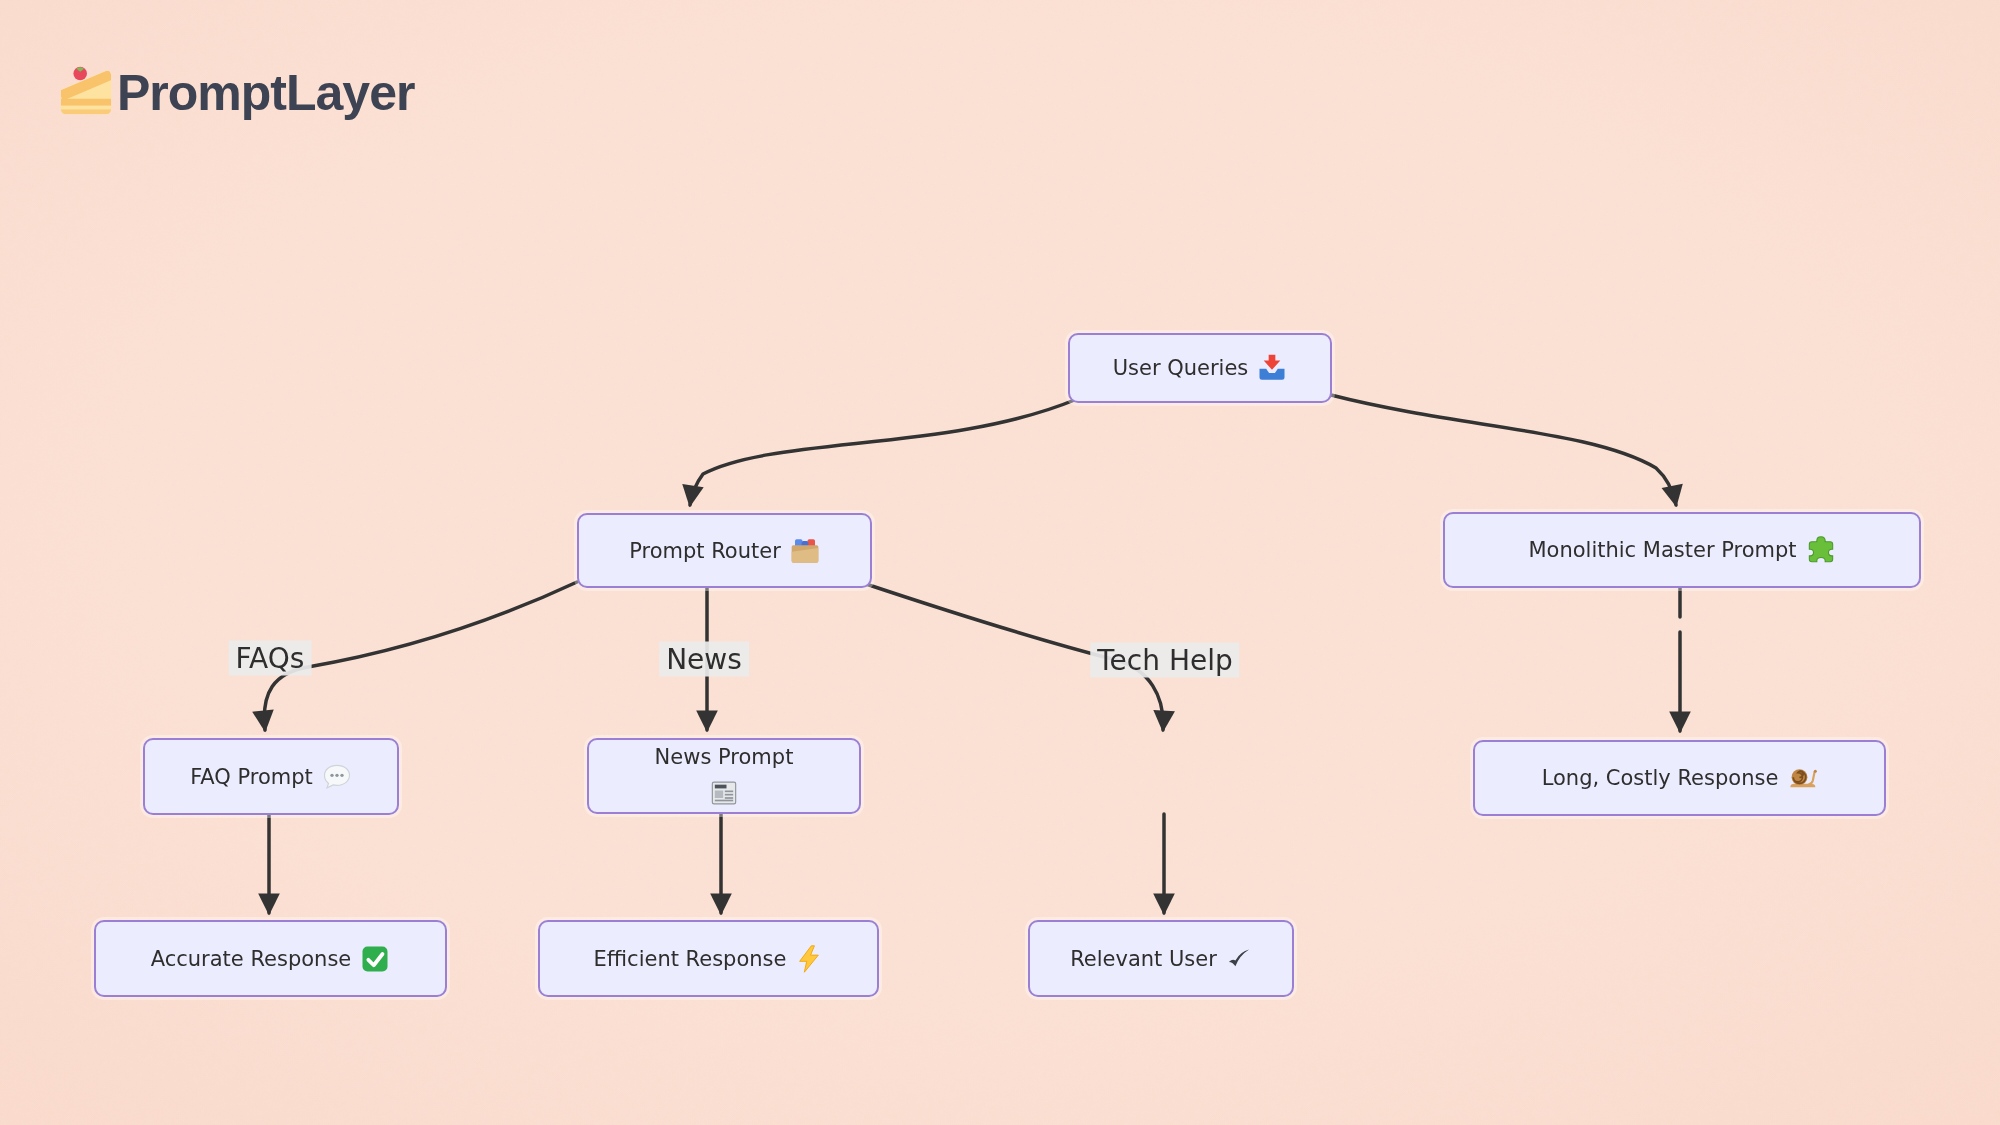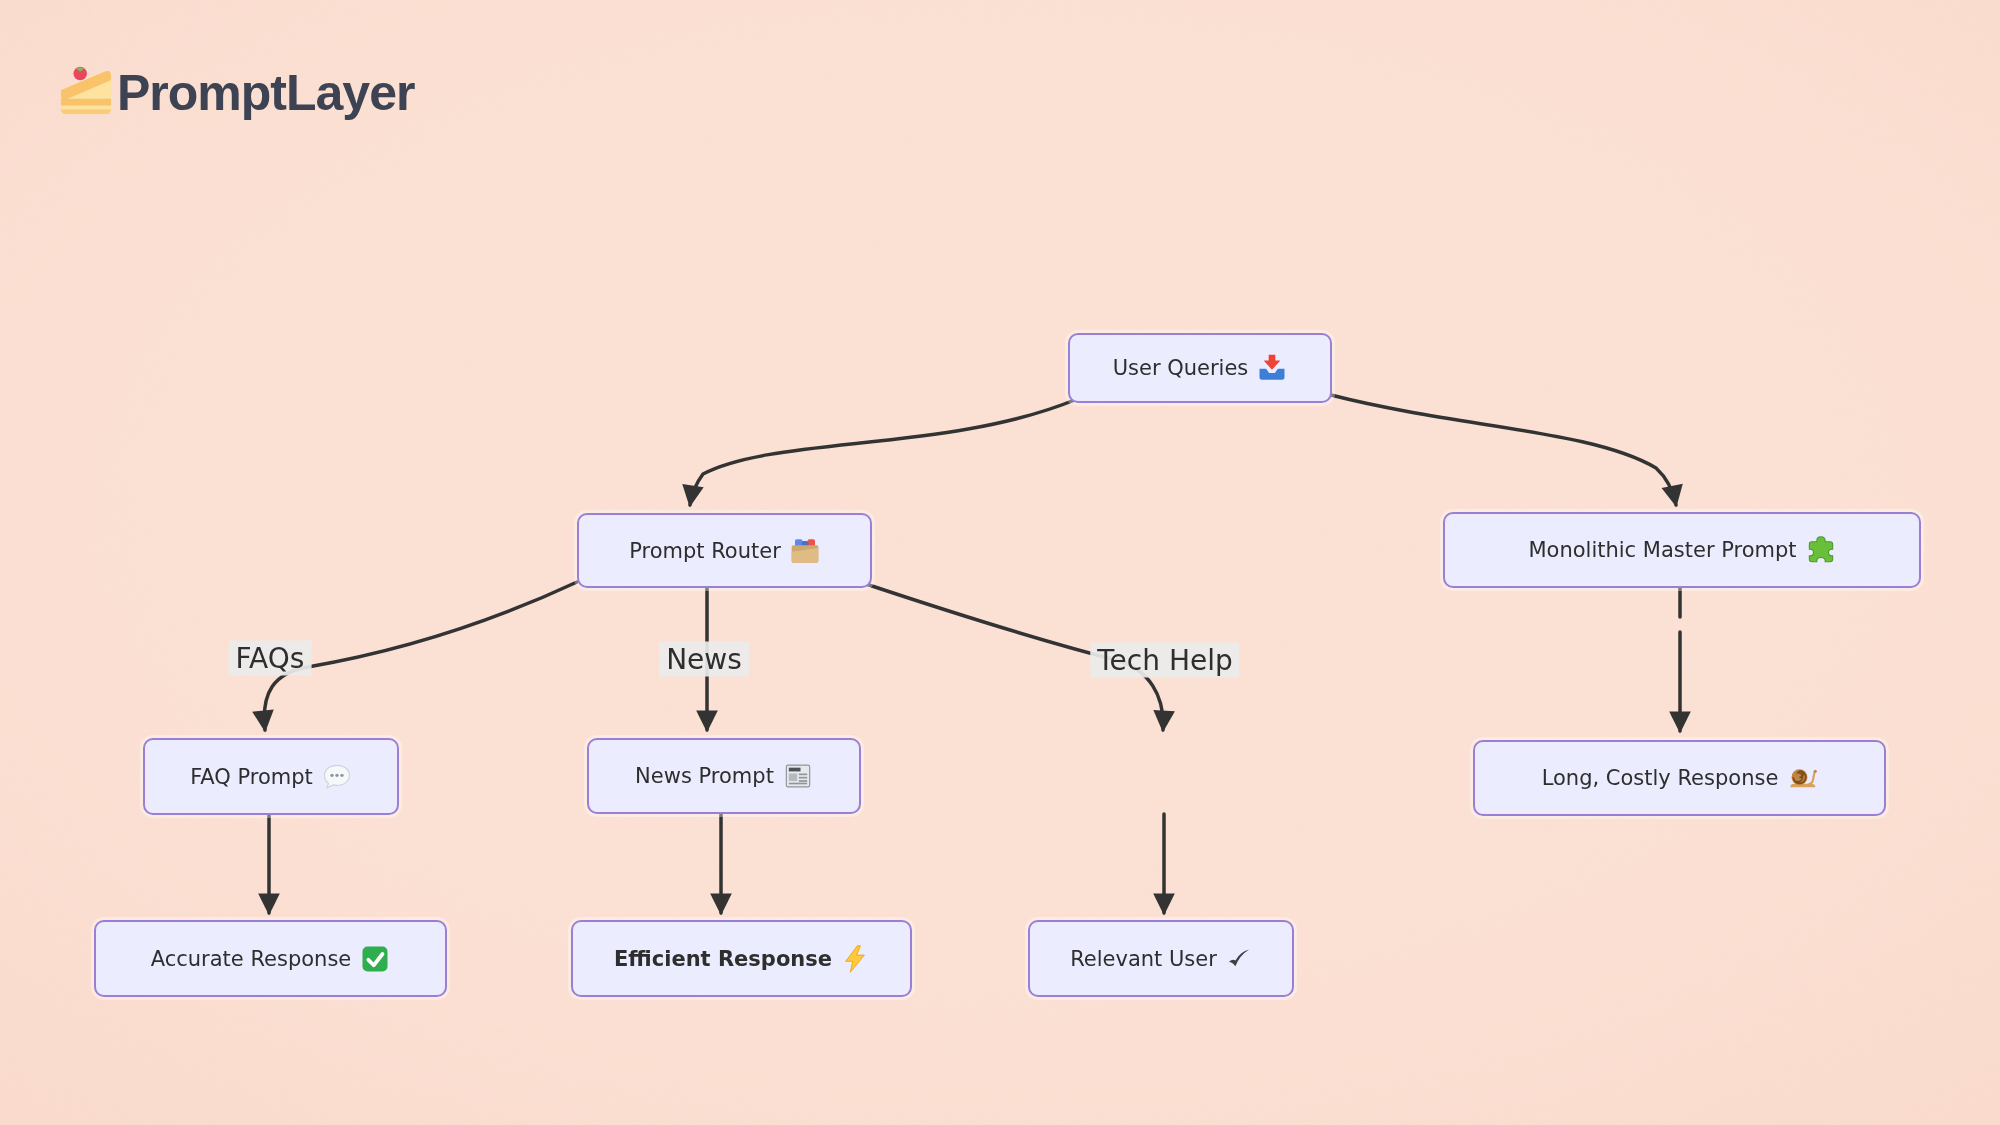--- a/index.html
+++ b/index.html
@@ -143,21 +143,21 @@
     <span class="icon">
       <svg width="30" height="30" viewBox="0 0 36 36">
         <path d="M18 4 c9 0 15 5.5 15 12 s-6 12 -15 12 c-1.6 0 -3.2 -0.2 -4.6 -0.5 L6 31 l1.8 -5.2 C5 23.6 3 20.3 3 16 3 9.5 9 4 18 4 z" fill="#f7f8fa" stroke="#cfd4d9" stroke-width="1.4"></path>
         <circle cx="12" cy="16" r="2" fill="#8f979e"></circle>
           <circle cx="18" cy="16" r="2" fill="#8f979e"></circle>
           <circle cx="24" cy="16" r="2" fill="#8f979e"></circle>
       </svg>
     </span>
   </div>
 
-  <div class="node" style="left:587px;top:738px;width:270px;height:72px;">
+  <div class="node" style="left:587px;top:738px;width:270px;height:72px;flex-direction:column;">
     <span>News Prompt</span>
     <span class="icon">
       <svg width="30" height="30" viewBox="0 0 36 36">
         <rect x="4" y="5" width="28" height="26" rx="2" fill="#e6e8ea" stroke="#8f959b" stroke-width="1.4"></rect>
         <rect x="7" y="8" width="14" height="4.5" fill="#4d5358"></rect>
         <rect x="7" y="15" width="10" height="9" fill="#b4bac0"></rect>
         <rect x="19" y="15" width="10" height="2" fill="#8f959b"></rect>
         <rect x="19" y="19" width="10" height="2" fill="#8f959b"></rect>
         <rect x="19" y="23" width="10" height="2" fill="#8f959b"></rect>
         <rect x="7" y="26" width="22" height="2" fill="#8f959b"></rect>
@@ -182,21 +182,21 @@
   <div class="node" style="left:94px;top:920px;width:349px;height:73px;">
     <span>Accurate Response</span>
     <span class="icon">
       <svg width="30" height="30" viewBox="0 0 36 36">
         <rect x="3" y="3" width="30" height="30" rx="6" fill="#2fae4e"></rect>
         <path d="M10 19 l6.5 6.5 L27 12" stroke="#ffffff" stroke-width="4.5" fill="none" stroke-linecap="round" stroke-linejoin="round"></path>
       </svg>
     </span>
   </div>
 
-  <div class="node" style="left:571px;top:920px;width:337px;height:73px;font-weight:bold;">
+  <div class="node" style="left:538px;top:920px;width:337px;height:73px;">
     <span>Efficient Response</span>
     <span class="icon">
       <svg width="28" height="30" viewBox="0 0 36 36">
         <path d="M21 1 L6 21 h9 L12 35 L30 13 h-10 L25 1 z" fill="#ffc83d" stroke="#f0a60a" stroke-width="1.2" stroke-linejoin="round"></path>
       </svg>
     </span>
   </div>
 
   <div class="node" style="left:1028px;top:920px;width:262px;height:73px;">
     <span>Relevant User</span>

